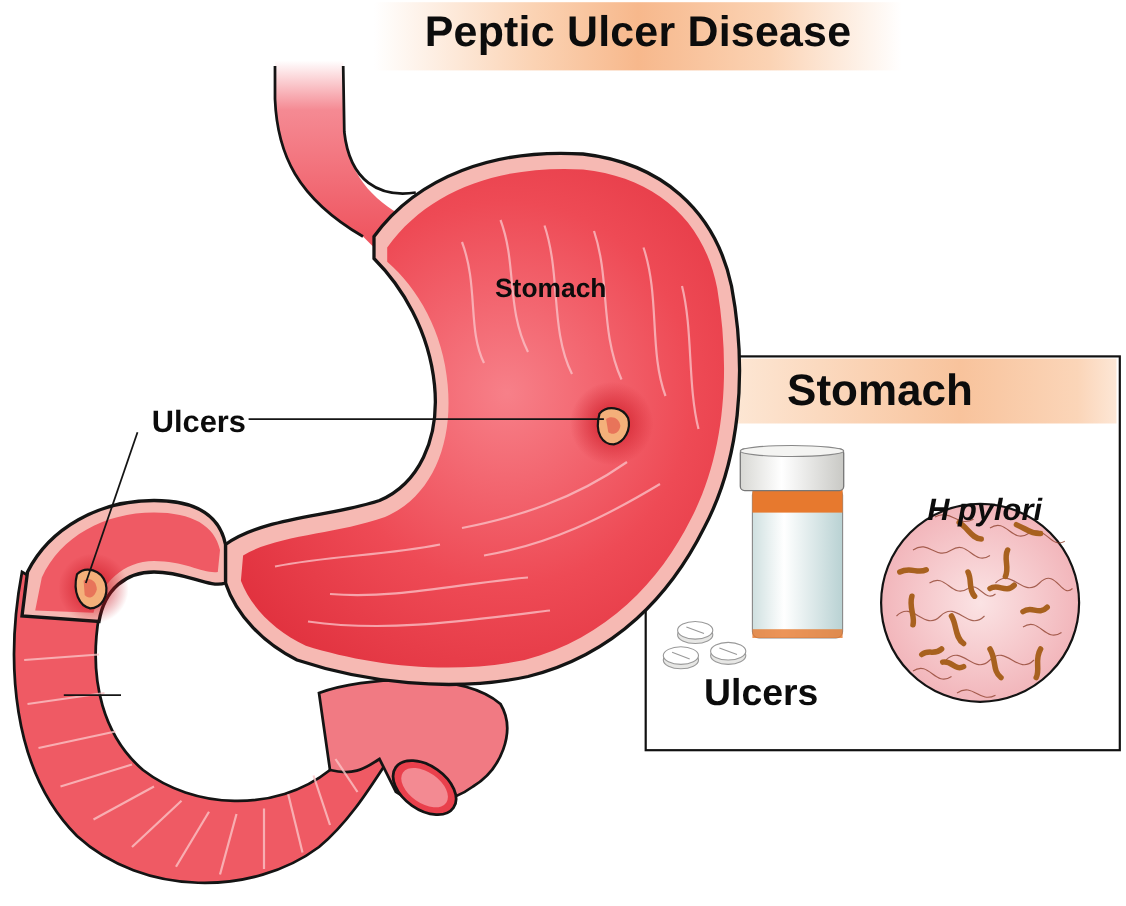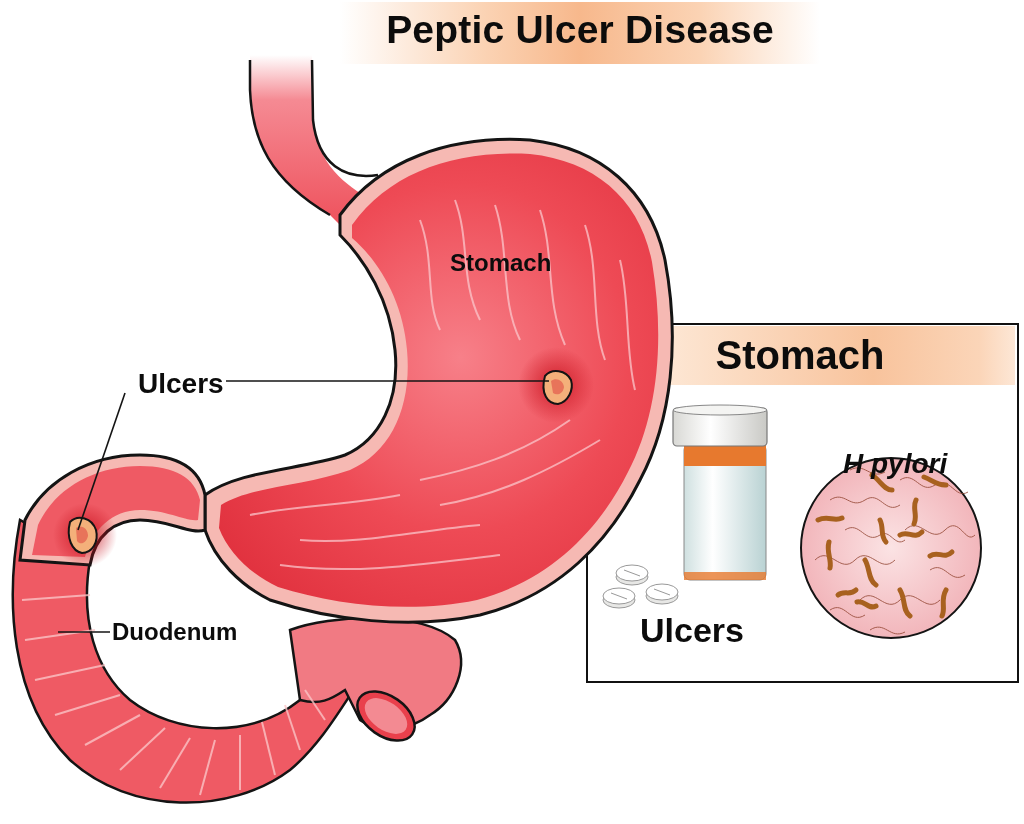--- a/index.html
+++ b/index.html
@@ -192,18 +192,17 @@
         <path d="M857,602 C865,600 868,610 876,606"></path>
         <path d="M946,590 C940,600 946,608 942,616"></path>
         <path d="M838,595 C844,590 850,596 856,590"></path>
         <path d="M880,520 C884,528 880,536 886,542"></path>
       </g>
     </g>
   </svg>
 
   <div class="label lbl-stomach">Stomach</div>
   <div class="label lbl-ulcers">Ulcers</div>
-  <div class="label lbl-duodenum">Duodenum</div>
 
   <div class="causes-title">Stomach</div>
   <div class="label lbl-nsaids">Ulcers</div>
   <div class="label lbl-hpylori">H pylori</div>
 </div>
 
 </body></html>

